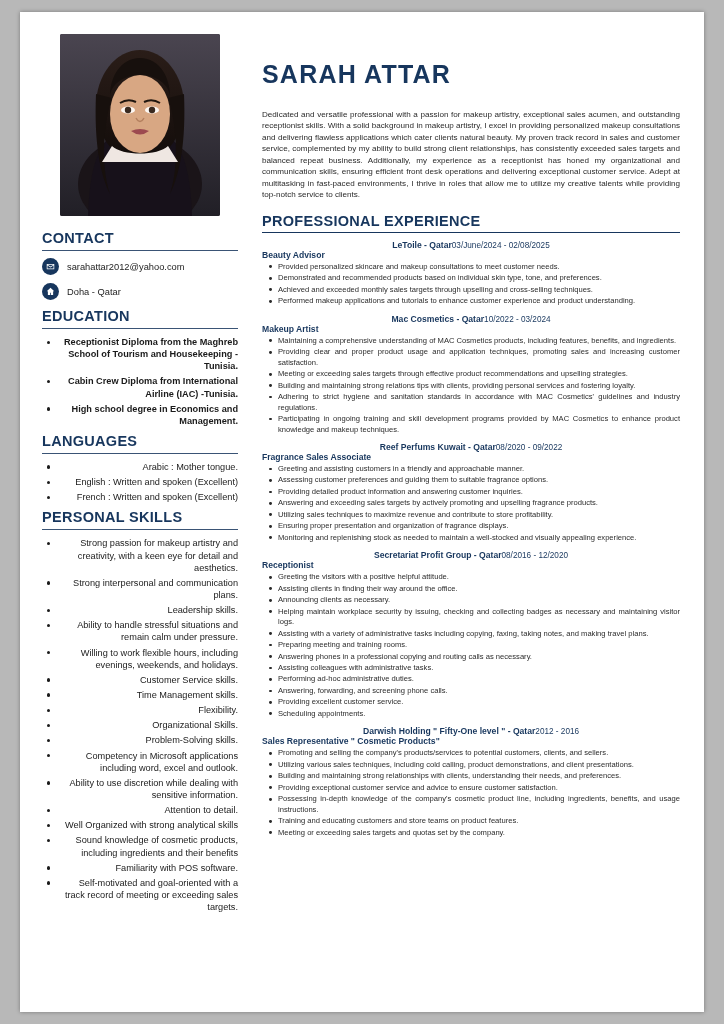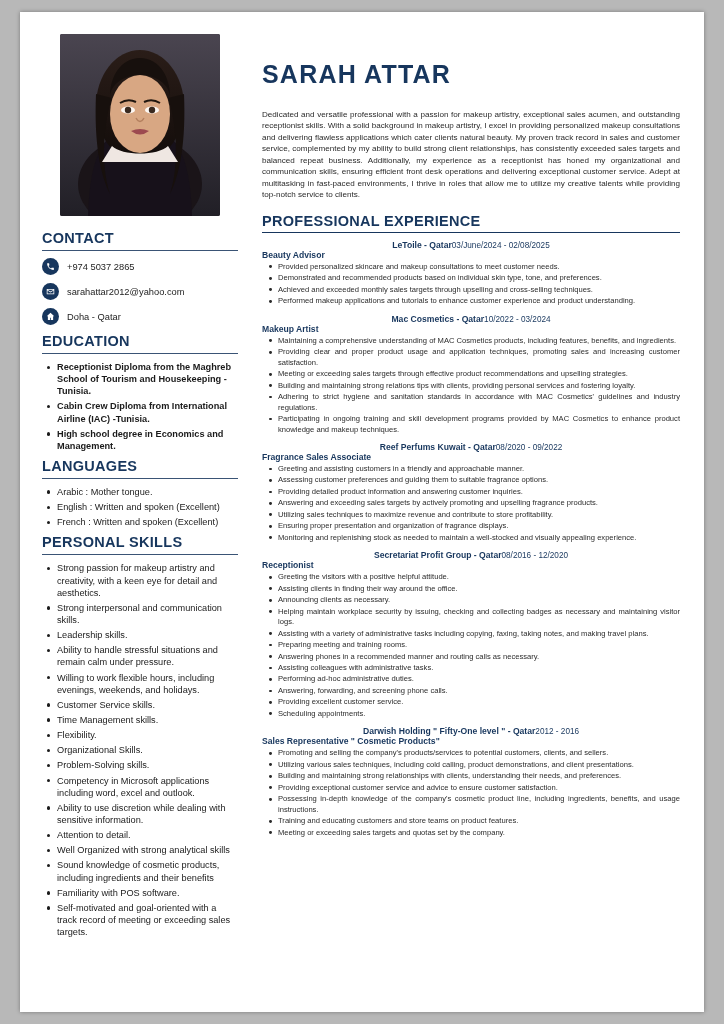--- a/index.html
+++ b/index.html
@@ -72,20 +72,21 @@
     align-items: center;
     justify-content: center;
     margin-right: 8px;
   }
   .cicon svg { width: 9px; height: 9px; fill: #ffffff; }
 
   ul.bul {
     margin: 0 0 4px 0;
     padding-left: 15px;
     list-style: none;
+    text-align: right;
   }
   ul.bul li {
     position: relative;
     font-size: 9.2px;
     line-height: 1.32;
     color: #1b1b1b;
     margin-bottom: 3px;
   }
   ul.bul li:before {
     content: "";
@@ -214,28 +215,20 @@
         <path d="M84 68 q8 -4 16 1" stroke="#20160f" stroke-width="2" fill="none"></path>
         <path d="M76 84 q4 7 8 0" stroke="#b4805f" stroke-width="1.4" fill="none"></path>
         <path d="M71 97 q9 -4 18 0 q-9 7 -18 0 Z" fill="#9c4a50"></path>
         <path d="M52 112 C62 122 98 122 108 112 L118 128 L42 128 Z" fill="#efe7e2"></path>
       </svg>
     </div>
 
     <div class="sec-title contact">CONTACT</div>
     <div class="rule"></div>
 
-    <div class="contact-line">
-      <span class="cicon">
-        <svg viewBox="0 0 24 24">
-            <path d="M6.6 10.8c1.4 2.8 3.8 5.2 6.6 6.6l2.2-2.2c.3-.3.7-.4 1-.2 1.1.4 2.3.6 3.6.6.6 0 1 .4 1 1V20c0 .6-.4 1-1 1C10.6 21 3 13.4 3 4c0-.6.4-1 1-1h3.4c.6 0 1 .4 1 1 0 1.2.2 2.4.6 3.6.1.4 0 .7-.2 1l-2.2 2.2z"></path>
-          </svg>
-      </span>
-      <span>+974 5037 2865</span>
-    </div>
 
     <div class="contact-line">
       <span class="cicon">
         <svg viewBox="0 0 24 24">
             <path d="M2 5h20v14H2z" fill="none"></path>
             <path d="M2 5h20v14H2V5zm2 2v.2l8 5 8-5V7H4zm16 10V9.6l-8 5-8-5V17h16z"></path>
           </svg>
       </span>
       <span>sarahattar2012@yahoo.com</span>
     </div>
@@ -262,21 +255,21 @@
     <ul class="bul lang">
       <li>Arabic : Mother tongue.</li>
       <li>English : Written and spoken (Excellent)</li>
       <li>French : Written and spoken (Excellent)</li>
     </ul>
 
     <div class="sec-title">PERSONAL SKILLS</div>
     <div class="rule"></div>
     <ul class="bul skills">
       <li>Strong passion for makeup artistry and creativity, with a keen eye for detail and aesthetics.</li>
-      <li>Strong interpersonal and communication skills.</li>
+      <li>Strong interpersonal and communication plans.</li>
       <li>Leadership skills.</li>
       <li>Ability to handle stressful situations and remain calm under pressure.</li>
       <li>Willing to work flexible hours, including evenings, weekends, and holidays.</li>
       <li>Customer Service skills.</li>
       <li>Time Management skills.</li>
       <li>Flexibility.</li>
       <li>Organizational Skills.</li>
       <li>Problem-Solving skills.</li>
       <li>Competency in Microsoft applications including word, excel and outlook.</li>
       <li>Ability to use discretion while dealing with sensitive information.</li>
@@ -349,21 +342,21 @@
         <span class="job-dates">08/2016 - 12/2020</span>
       </div>
       <div class="job-role">Receptionist</div>
       <ul class="job-bul">
         <li>Greeting the visitors with a positive helpful attitude.</li>
         <li>Assisting clients in finding their way around the office.</li>
         <li>Announcing clients as necessary.</li>
         <li>Helping maintain workplace security by issuing, checking and collecting badges as necessary and maintaining visitor logs.</li>
         <li>Assisting with a variety of administrative tasks including copying, faxing, taking notes, and making travel plans.</li>
         <li>Preparing meeting and training rooms.</li>
-        <li>Answering phones in a recommended manner and routing calls as necessary.</li>
+        <li>Answering phones in a professional copying and routing calls as necessary.</li>
         <li>Assisting colleagues with administrative tasks.</li>
         <li>Performing ad-hoc administrative duties.</li>
         <li>Answering, forwarding, and screening phone calls.</li>
         <li>Providing excellent customer service.</li>
         <li>Scheduling appointments.</li>
       </ul>
     </div>
 
     <div class="job">
       <div class="job-head">

